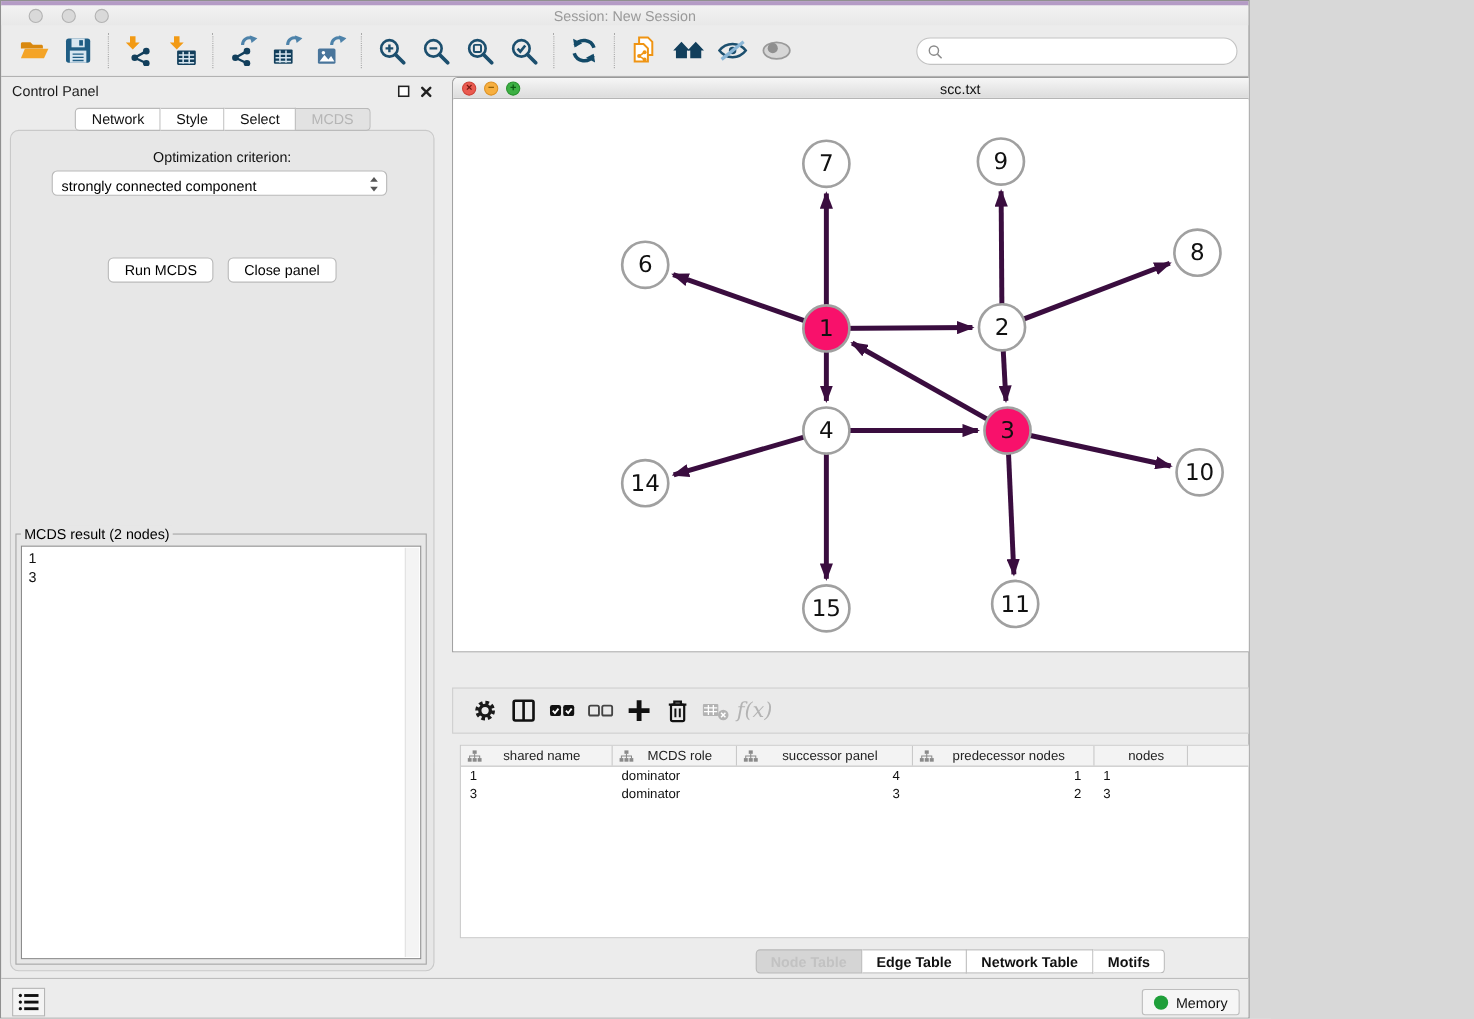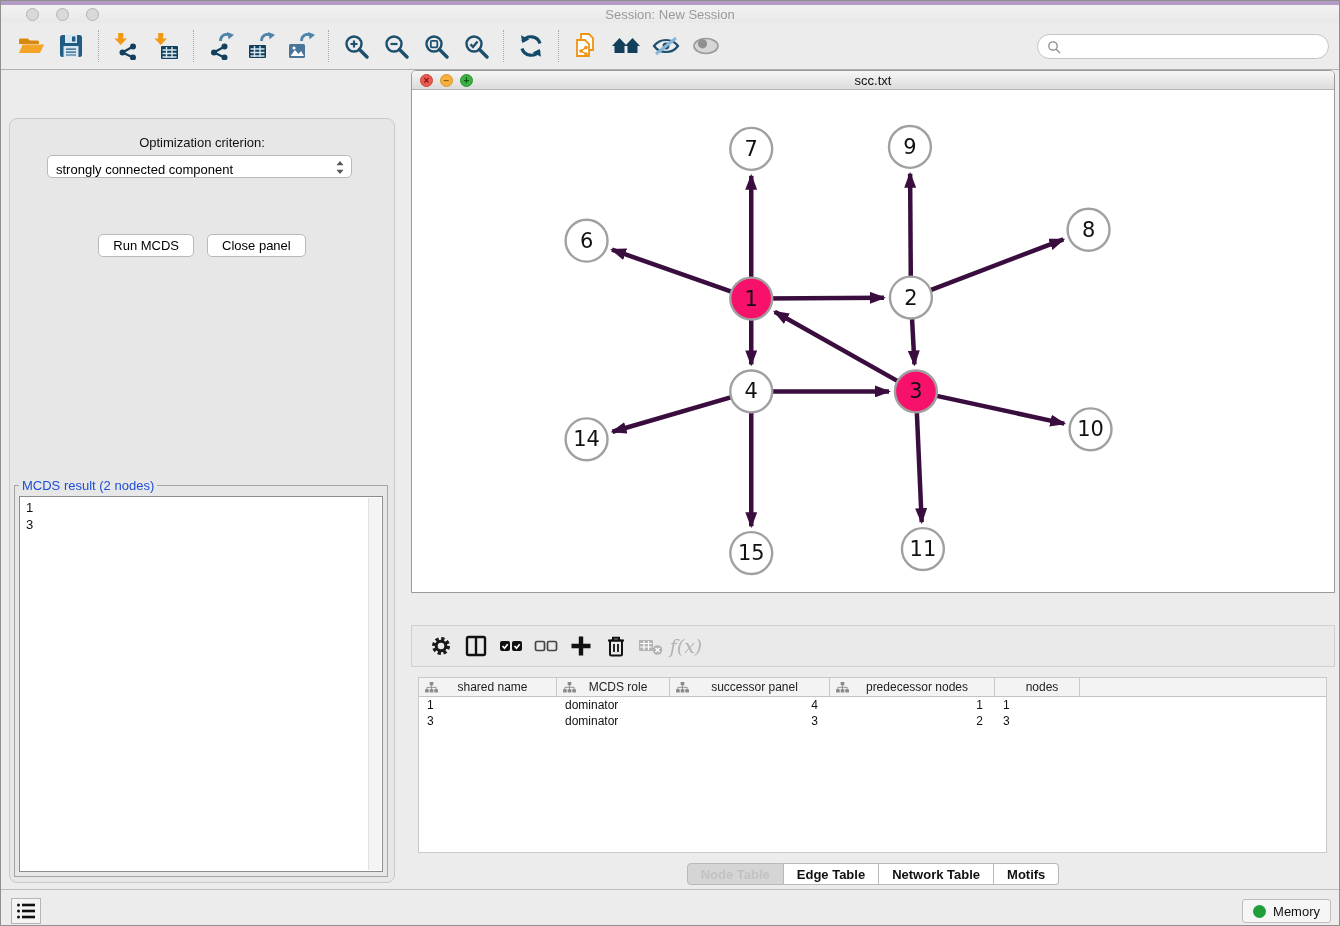--- a/index.html
+++ b/index.html
@@ -1,17 +1,17 @@
 <!DOCTYPE html>
 <html><head>
 <meta charset="utf-8">
 <style>
   * { margin:0; padding:0; box-sizing:border-box; }
   html,body { width:1340px; height:926px; background:#d8d8d8; }
-  .app { position:relative; width:1340px; height:926px; background:#ececec;
+  .app { position:relative; width:1136px; height:926px; background:#ececec;
          font-family:"Liberation Sans",sans-serif; overflow:hidden; border:1px solid #909090; }
 
   
   .top-strip { position:absolute; top:0; left:0; right:0; height:4px; background:#b49bc5; }
   .titlebar { position:absolute; top:4px; left:0; right:0; height:18px;
               background:linear-gradient(#f2f2f2,#e8e8e8); }
   .titlebar .title { position:absolute; left:0; right:0; top:2px; text-align:center;
                      font-size:13px; color:#9a9a9a; }
   .mac-dot { position:absolute; top:3px; width:13px; height:13px; border-radius:50%;
              background:#d9d9d9; border:1px solid #b3b3b3; }
@@ -45,21 +45,21 @@
   .criterion { position:absolute; top:36px; left:37px; right:42px; height:23px; background:#fff;
                border:1px solid #b9b9b9; border-radius:5px; display:flex; align-items:flex-end;
                padding:0 8px; font-size:13px; }
   .criterion .chev { position:absolute; right:5px; top:4px; }
   .cp-buttons { position:absolute; top:68px; left:0; right:0; display:flex; justify-content:center; gap:13px;margin-top:47px; }
   .mac-btn { height:23px; background:#fff; border:1px solid #b9b9b9; border-radius:5px;
              font-size:13px; padding:0 14px; font-family:"Liberation Sans",sans-serif; }
   .result-fs { position:absolute; left:4px; right:6px; top:366px; bottom:5px;
                border:1px solid #a5a5a5; }
   .result-legend { position:absolute; top:-8px; left:4px; background:#e7e7e7; padding:0 3px;
-                   font-size:13px; color:#1d4ed8; }
+                   font-size:13px; color:#000000; }
   .result-box { position:absolute; left:4px; right:4px; top:10px; bottom:4px; background:#fff;
                 border:1px solid #8c8c8c; overflow:hidden; }
   .result-scroll { position:absolute; top:1px; right:1px; bottom:1px; width:13px; background:#f4f4f4;
                    border-left:1px solid #e2e2e2; }
   .rline { font-size:13px; line-height:17px; padding-left:6px; color:#111; }
   .result-lines { padding-top:2px; }
 
   
   .net-window { position:absolute; left:410px; top:69px; width:924px; height:523px;
                 background:#fff; border:1px solid #9a9a9a; border-radius:5px 5px 0 0; }
@@ -281,20 +281,39 @@
     <div class="searchbox">
       <svg width="14" height="14" viewBox="0 0 14 14">
           <circle cx="6" cy="6" r="4.2" fill="none" stroke="#8b8b8b" stroke-width="1.3"></circle>
           <path d="M9.2 9.2L13 13" stroke="#8b8b8b" stroke-width="1.3"></path>
         </svg>
       <input value="" placeholder="" style="">
     </div>
   </div>
 
   <div class="control-panel">
+    <div class="panel-head">
+      <span class="ph-title">Control Panel</span>
+      <span class="ph-btn" style="left:358px">
+        <svg width="12" height="12" viewBox="0 0 12 12">
+            <rect x="1.5" y="1.5" width="9" height="9" fill="#fff" stroke="#222" stroke-width="1.4"></rect>
+          </svg>
+      </span>
+      <span class="ph-btn" style="left:378px">
+        <svg width="11" height="11" viewBox="0 0 12 12">
+            <path d="M2 2l8 8M10 2l-8 8" stroke="#222" stroke-width="2.4" stroke-linecap="round"></path>
+          </svg>
+      </span>
+    </div>
+    <div class="cp-tabs">
+        <div class="ctab">Network</div>
+        <div class="ctab">Style</div>
+        <div class="ctab">Select</div>
+        <div class="ctab active">MCDS</div>
+      </div>
     <div class="cp-body">
       <div class="opt-label">Optimization criterion:</div>
       <div class="criterion">
         <span>strongly connected component</span>
         <span class="chev">
           <svg width="12" height="15" viewBox="0 0 12 15">
               <path d="M6 1l3.5 4.3h-7z" fill="#555"></path>
               <path d="M6 14L2.5 9.7h7z" fill="#555"></path>
             </svg>
         </span>

